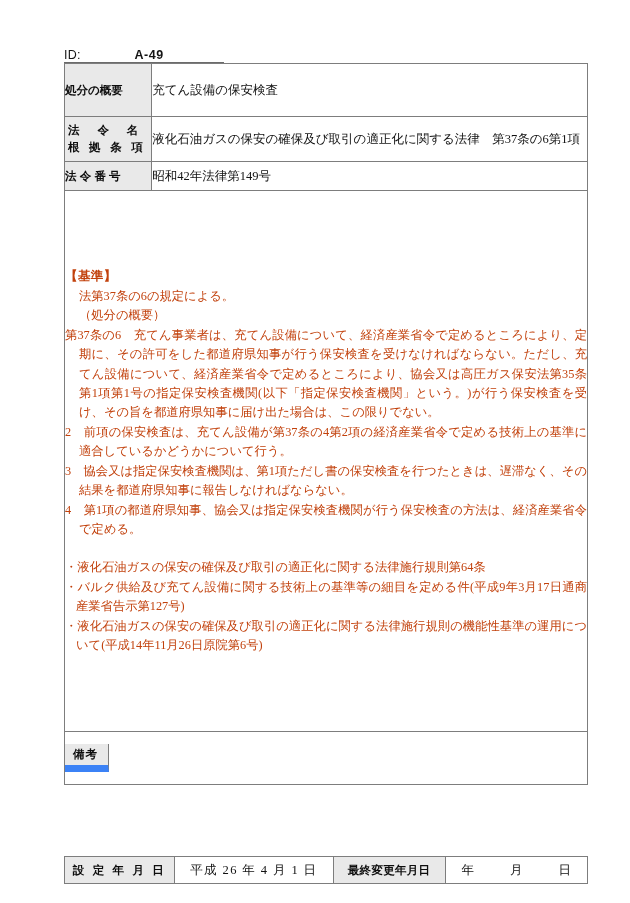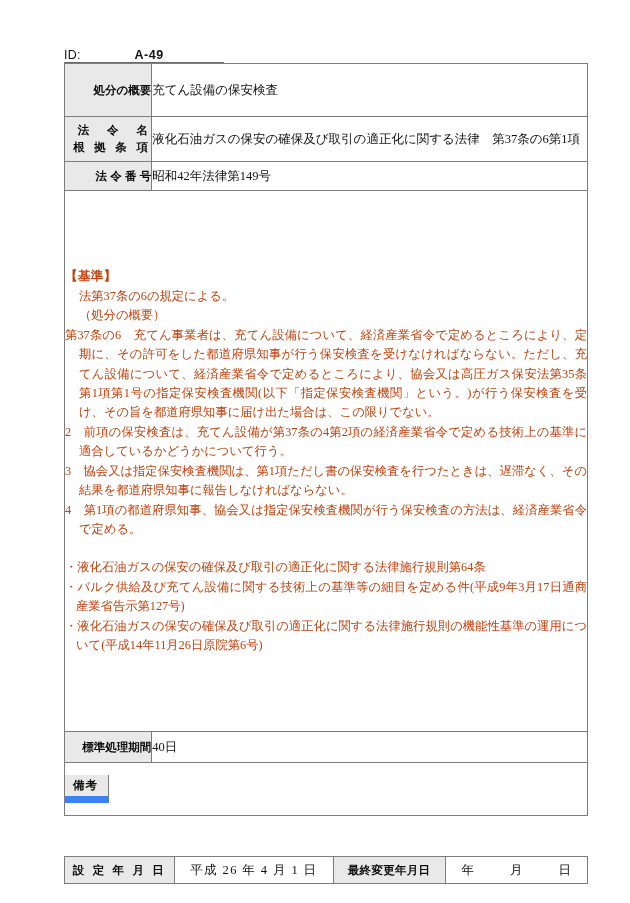--- a/index.html
+++ b/index.html
@@ -55,21 +55,21 @@
   }
   .doc-table td {
     border: 1px solid #7d7d7d;
     vertical-align: middle;
     padding: 0;
   }
 
   .lbl-cell {
     background: #e9e9e9;
     width: 87px;
-    text-align: right;
+    text-align: left;
     font-family: "Liberation Sans", sans-serif;
     font-weight: 700;
     font-size: 11.5px;
     color: #0d0d0d;
     padding: 6px 4px;
     line-height: 17px;
     letter-spacing: 0px;
   }
   .lbl-cell .spaced {
     display: block;
@@ -214,24 +214,20 @@
           <div class="para hang-num">2　前項の保安検査は、充てん設備が第37条の4第2項の経済産業省令で定める技術上の基準に適合しているかどうかについて行う。</div>
           <div class="para hang-num">3　協会又は指定保安検査機関は、第1項ただし書の保安検査を行つたときは、遅滞なく、その結果を都道府県知事に報告しなければならない。</div>
           <div class="para hang-num">4　第1項の都道府県知事、協会又は指定保安検査機関が行う保安検査の方法は、経済産業省令で定める。</div>
           <div class="spacer-line"></div>
           <div class="para hang-dot">・液化石油ガスの保安の確保及び取引の適正化に関する法律施行規則第64条</div>
           <div class="para hang-dot">・バルク供給及び充てん設備に関する技術上の基準等の細目を定める件(平成9年3月17日通商産業省告示第127号)</div>
           <div class="para hang-dot">・液化石油ガスの保安の確保及び取引の適正化に関する法律施行規則の機能性基準の運用について(平成14年11月26日原院第6号)</div>
         </td>
       </tr>
 
-      <tr class="row-kikan">
-        <td class="lbl-cell">標準処理期間</td>
-        <td class="val-cell kikan-val">40日</td>
-      </tr>
 
       <tr>
         <td class="bikou-cell" colspan="2">
           <span class="bikou-tag">備考</span>
           <div></div>
         </td>
       </tr>
 
     </tbody>
   </table>

